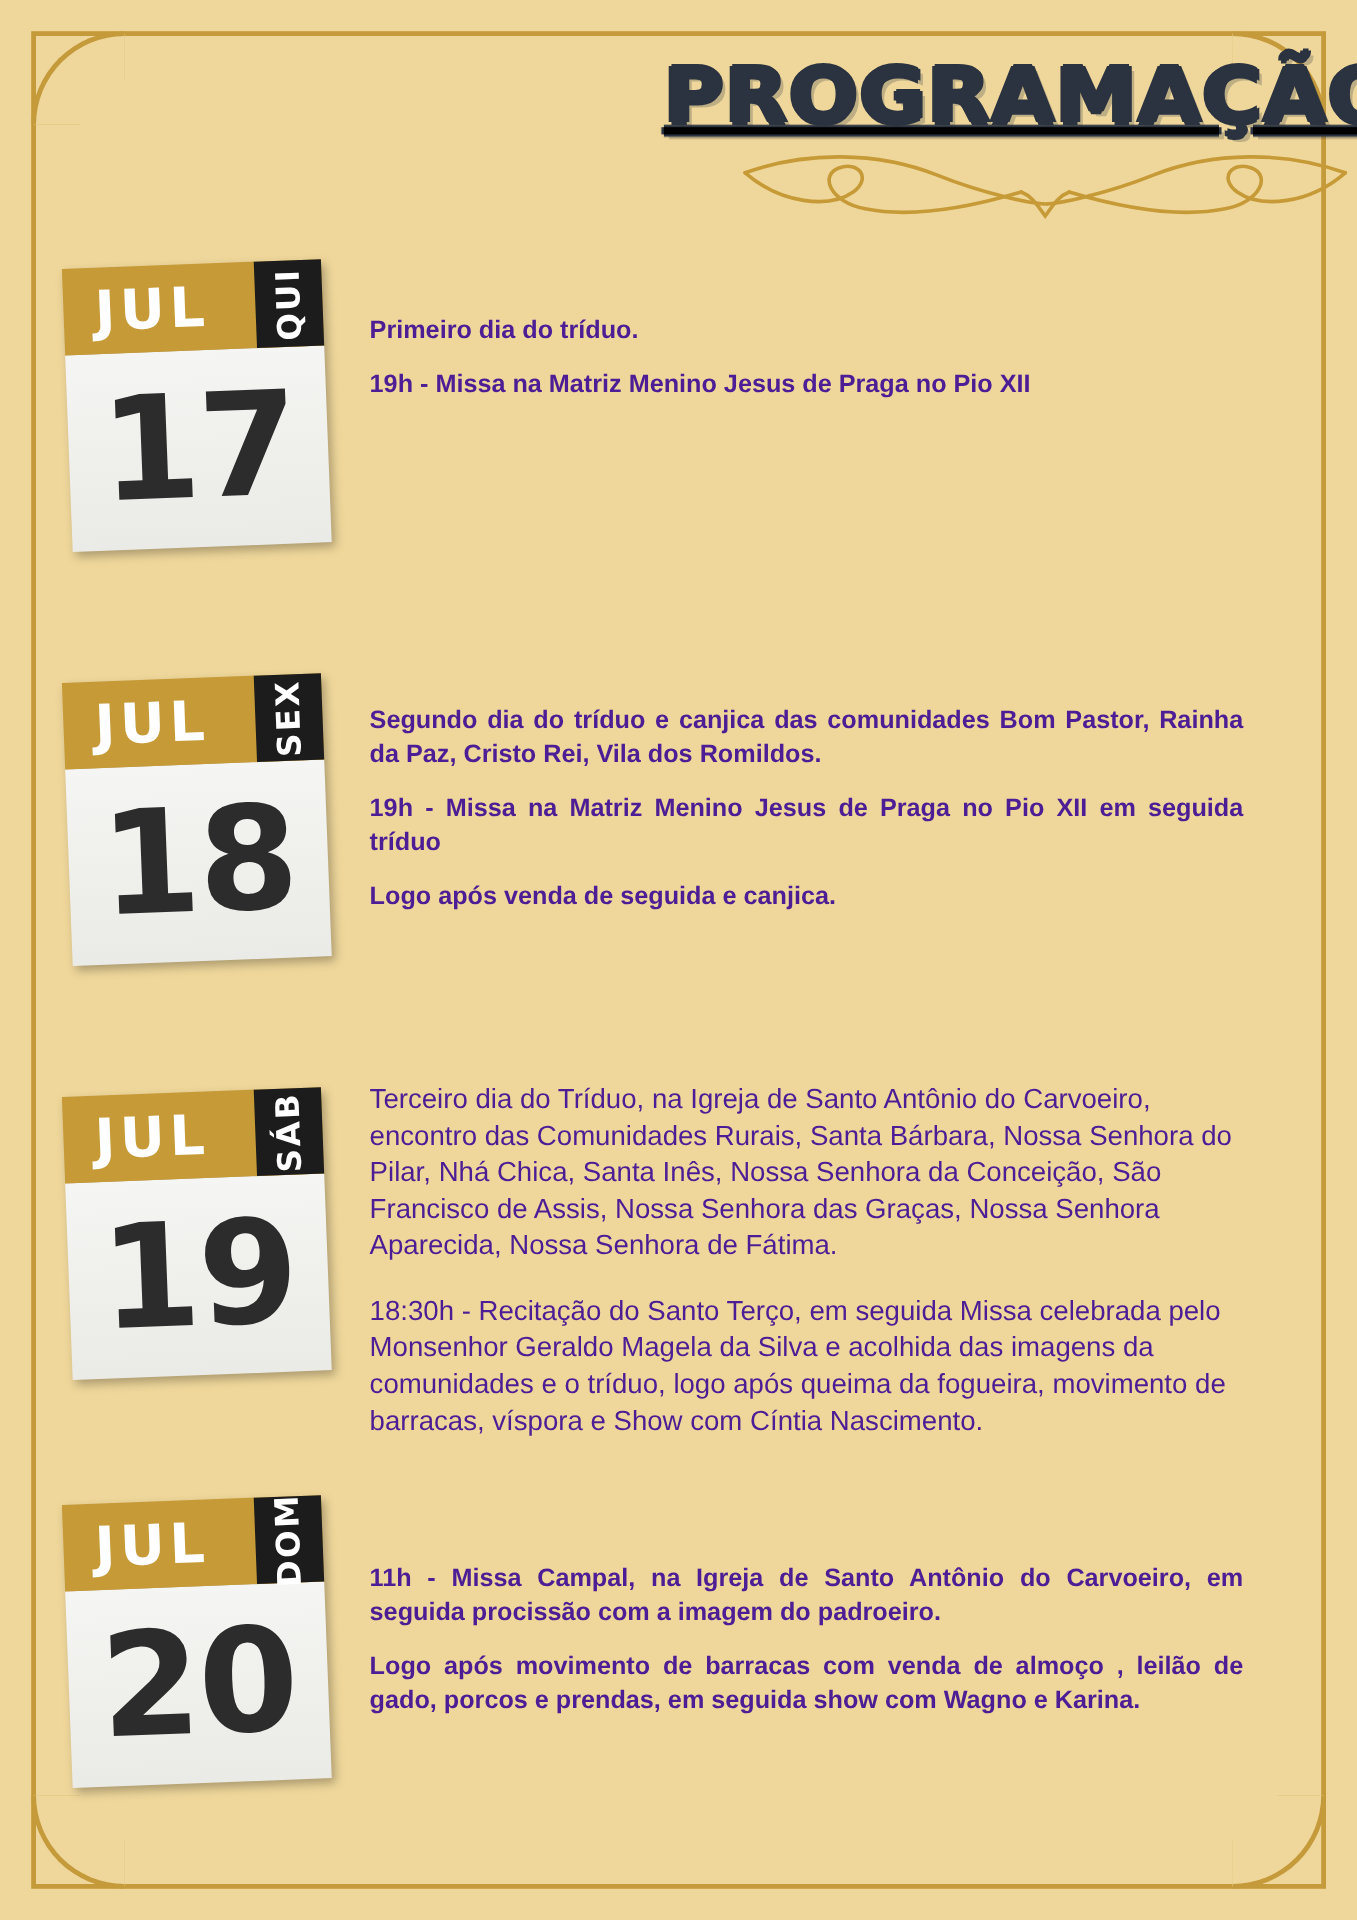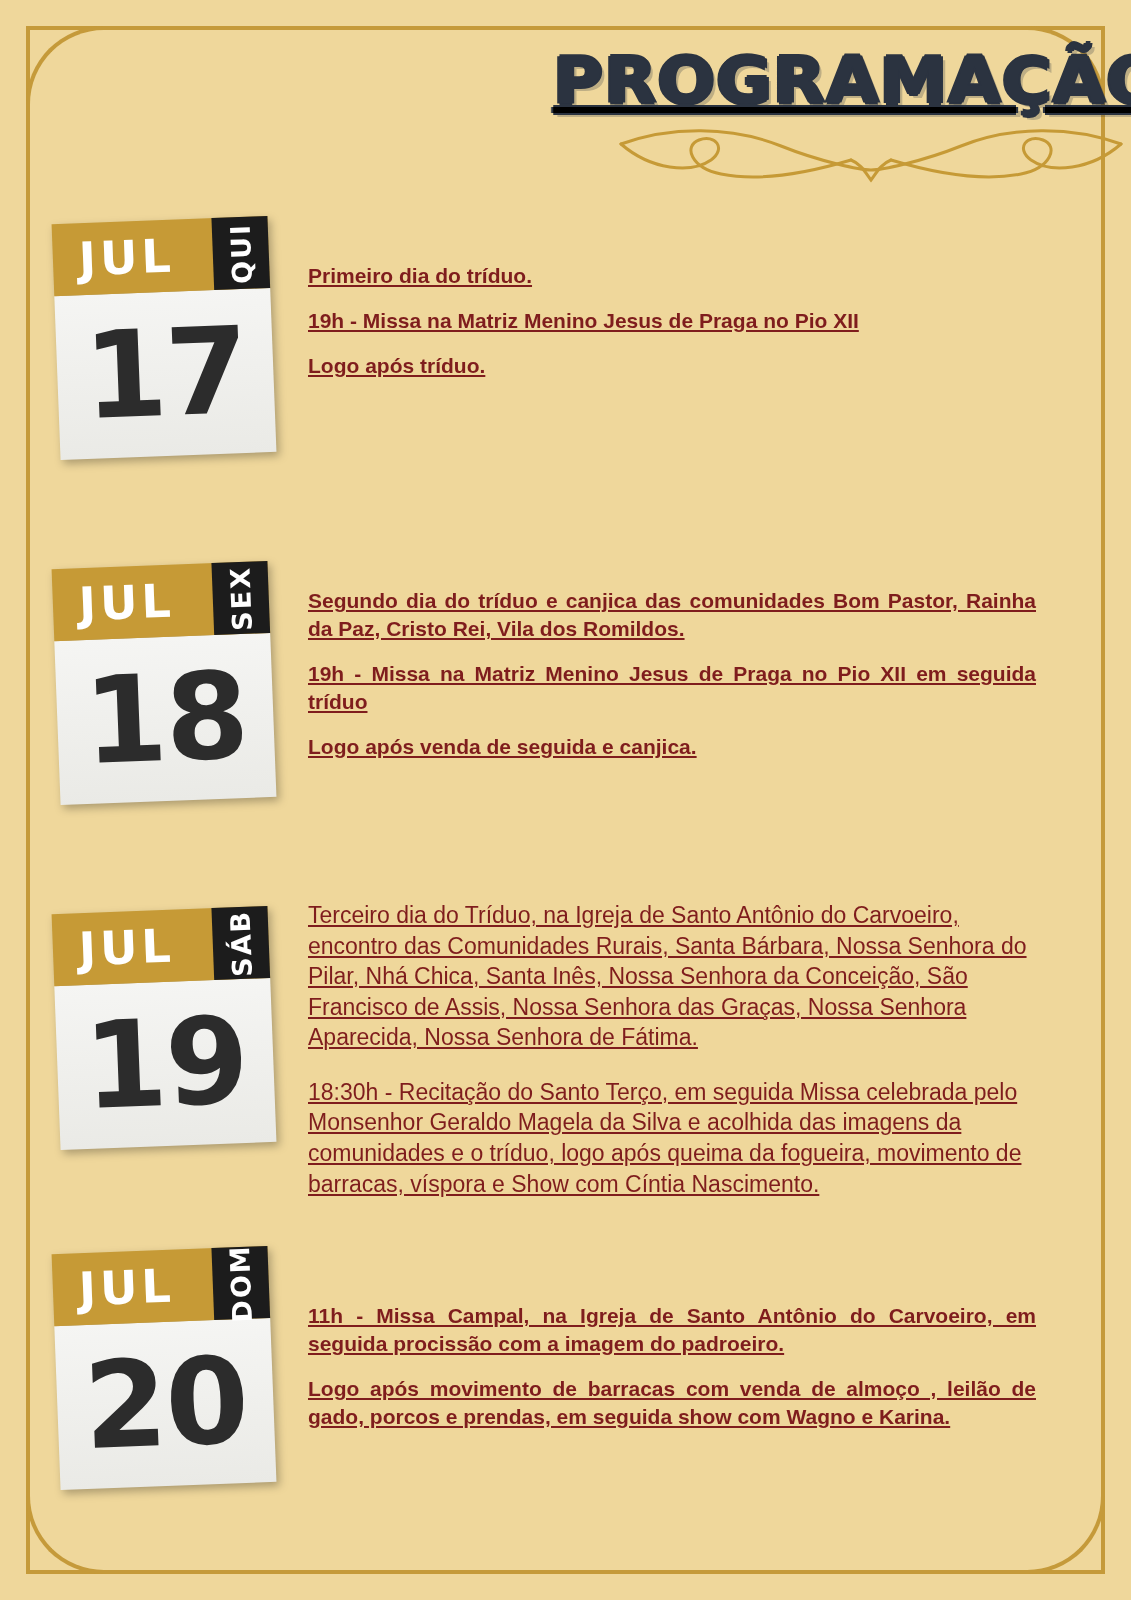--- a/index.html
+++ b/index.html
@@ -163,26 +163,25 @@
     line-height: 1;
     letter-spacing: -2px;
   }
 
   .text-col {
     flex: 1;
     padding-left: 36px;
     padding-right: 40px;
   }
   .para {
-    color: #7f1d1d;
+    color: #4c1d95;
     font-family: "Liberation Sans", sans-serif;
     font-size: 21px;
     line-height: 1.33;
     margin: 0 0 17px 0;
-    text-decoration: underline;
   }
   .para:last-child { margin-bottom: 0; }
   .bold { font-weight: bold; }
   .just { text-align: justify; }
   .reg { font-weight: normal; }
   .big { font-size: 23px; margin-top: 20px; }
 </style>
 </head>
 <body>
 
@@ -219,21 +218,20 @@
             </div>
         </div>
         <div class="cal-body">
           <div class="cal-day">17</div>
         </div>
       </div>
     </div>
     <div class="text-col" style="padding-top:42px;">
       <p class="para bold">Primeiro dia do tríduo.</p>
       <p class="para bold">19h - Missa na Matriz Menino Jesus de Praga no Pio XII</p>
-      <p class="para bold">Logo após tríduo.</p>
     </div>
   </div>
 
   <div class="row" style="top:565px; left:56px; width:1020px;">
     <div class="cal">
       <div class="cal-inner">
         <div class="cal-top">
           <div class="cal-month">JUL</div>
           <div class="cal-dow">
               <span>SEX</span>

